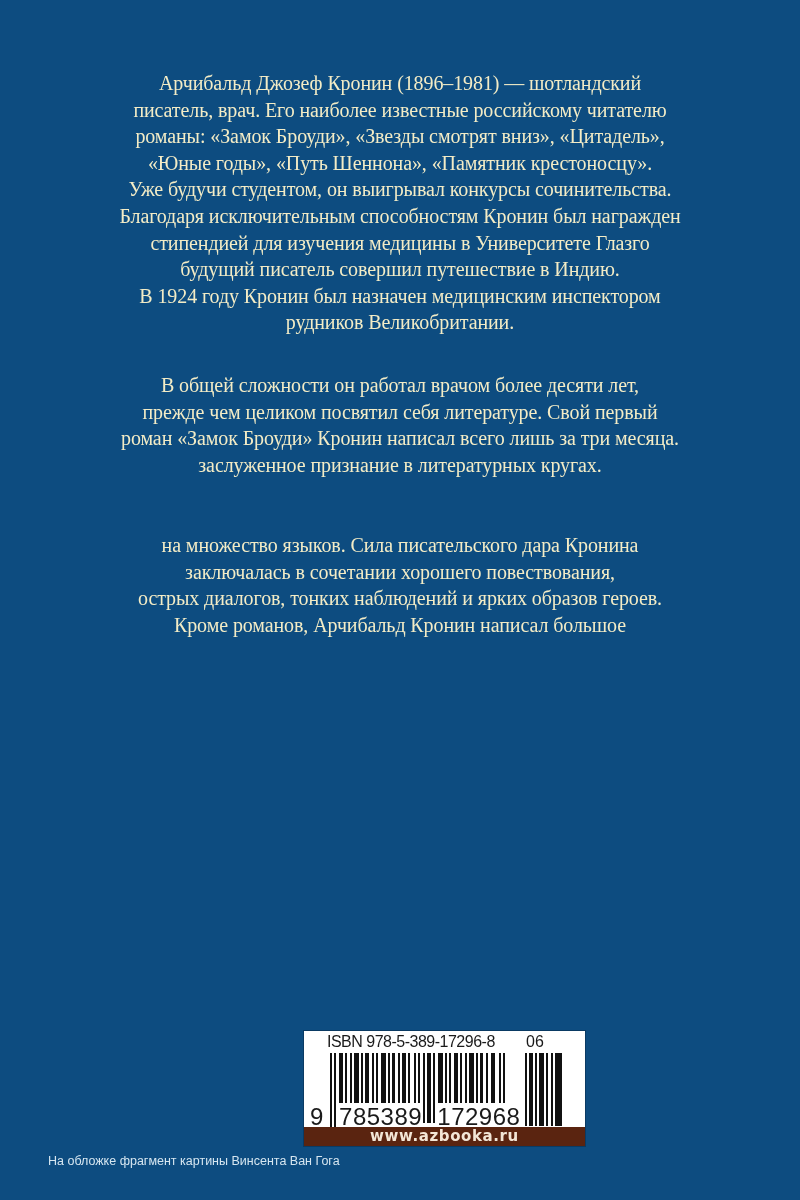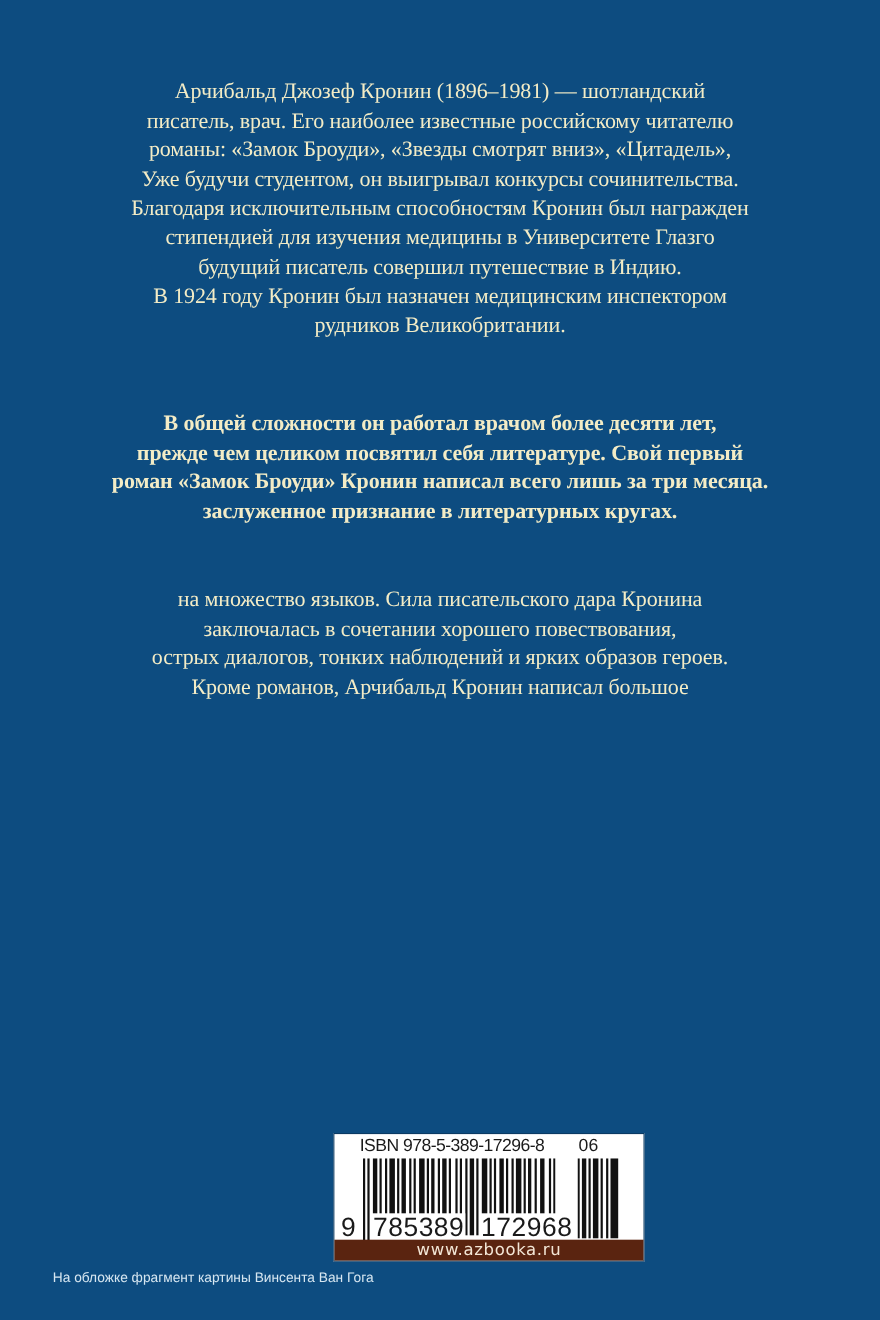--- a/index.html
+++ b/index.html
@@ -10,21 +10,21 @@
       font-family: "Liberation Serif", "DejaVu Serif", serif;
     }
     .blurb {
       position: absolute; left: 60px; width: 680px;
       text-align: center; color: #f3ecc6;
       font-size: 20px; line-height: 26.6px;
       letter-spacing: -0.1px;
     }
     .blurb .line { display: block; white-space: nowrap; }
     #p1 { top: 70px; }
-    #p2 { top: 372px; font-weight: bold; }
+    #p2 { top: 372px; }
     #p3 { top: 532px; }
 
     .barcode-box {
       position: absolute; left: 260px; top: 1030px;
       width: 283px; height: 117px;
       background: #ffffff;
       border: 1px solid #0a3a63;
       box-sizing: border-box;
       margin-left: 43px;
     }
@@ -46,40 +46,41 @@
       font-family: "Liberation Sans", "DejaVu Sans", sans-serif;
       font-size: 24px; color: #1a1a1a; letter-spacing: 0.5px;
       white-space: nowrap;
     }
     .digits span { background: #fff; padding: 0 1px; }
     .url-strip {
       position: absolute; left: 0; bottom: 0; width: 100%; height: 19px;
       background: #5a2410;
       color: #f3e6d6; text-align: center;
       font-family: "DejaVu Sans", "Liberation Sans", sans-serif;
-      font-weight: normal; font-size: 15px; line-height: 19px;
+      font-weight: bold; font-size: 15px; line-height: 19px;
       letter-spacing: 0.6px;
     }
     .caption {
       position: absolute; left: 0; width: 800px; top: 1154px;
       color: #d6e6f0;
       font-family: "Liberation Sans", "DejaVu Sans", sans-serif;
       font-size: 12.5px;
       padding-left: 48px;
     }
   </style>
 </head>
 <body>
 
 <div>
 
   <div class="blurb" id="p1">
     <span class="line">Арчибальд Джозеф Кронин (1896–1981) — шотландский</span>
     <span class="line">писатель, врач. Его наиболее известные российскому читателю</span>
     <span class="line">романы: «Замок Броуди», «Звезды смотрят вниз», «Цитадель»,</span>
+    <span class="line">«Юные годы», «Путь Шеннона», «Памятник крестоносцу».</span>
     <span class="line">Уже будучи студентом, он выигрывал конкурсы сочинительства.</span>
     <span class="line">Благодаря исключительным способностям Кронин был награжден</span>
     <span class="line">стипендией для изучения медицины в Университете Глазго</span>
     <span class="line">будущий писатель совершил путешествие в Индию.</span>
     <span class="line">В 1924 году Кронин был назначен медицинским инспектором</span>
     <span class="line">рудников Великобритании.</span>
   </div>
 
   <div class="blurb" id="p2">
     <span class="line">В общей сложности он работал врачом более десяти лет,</span>

